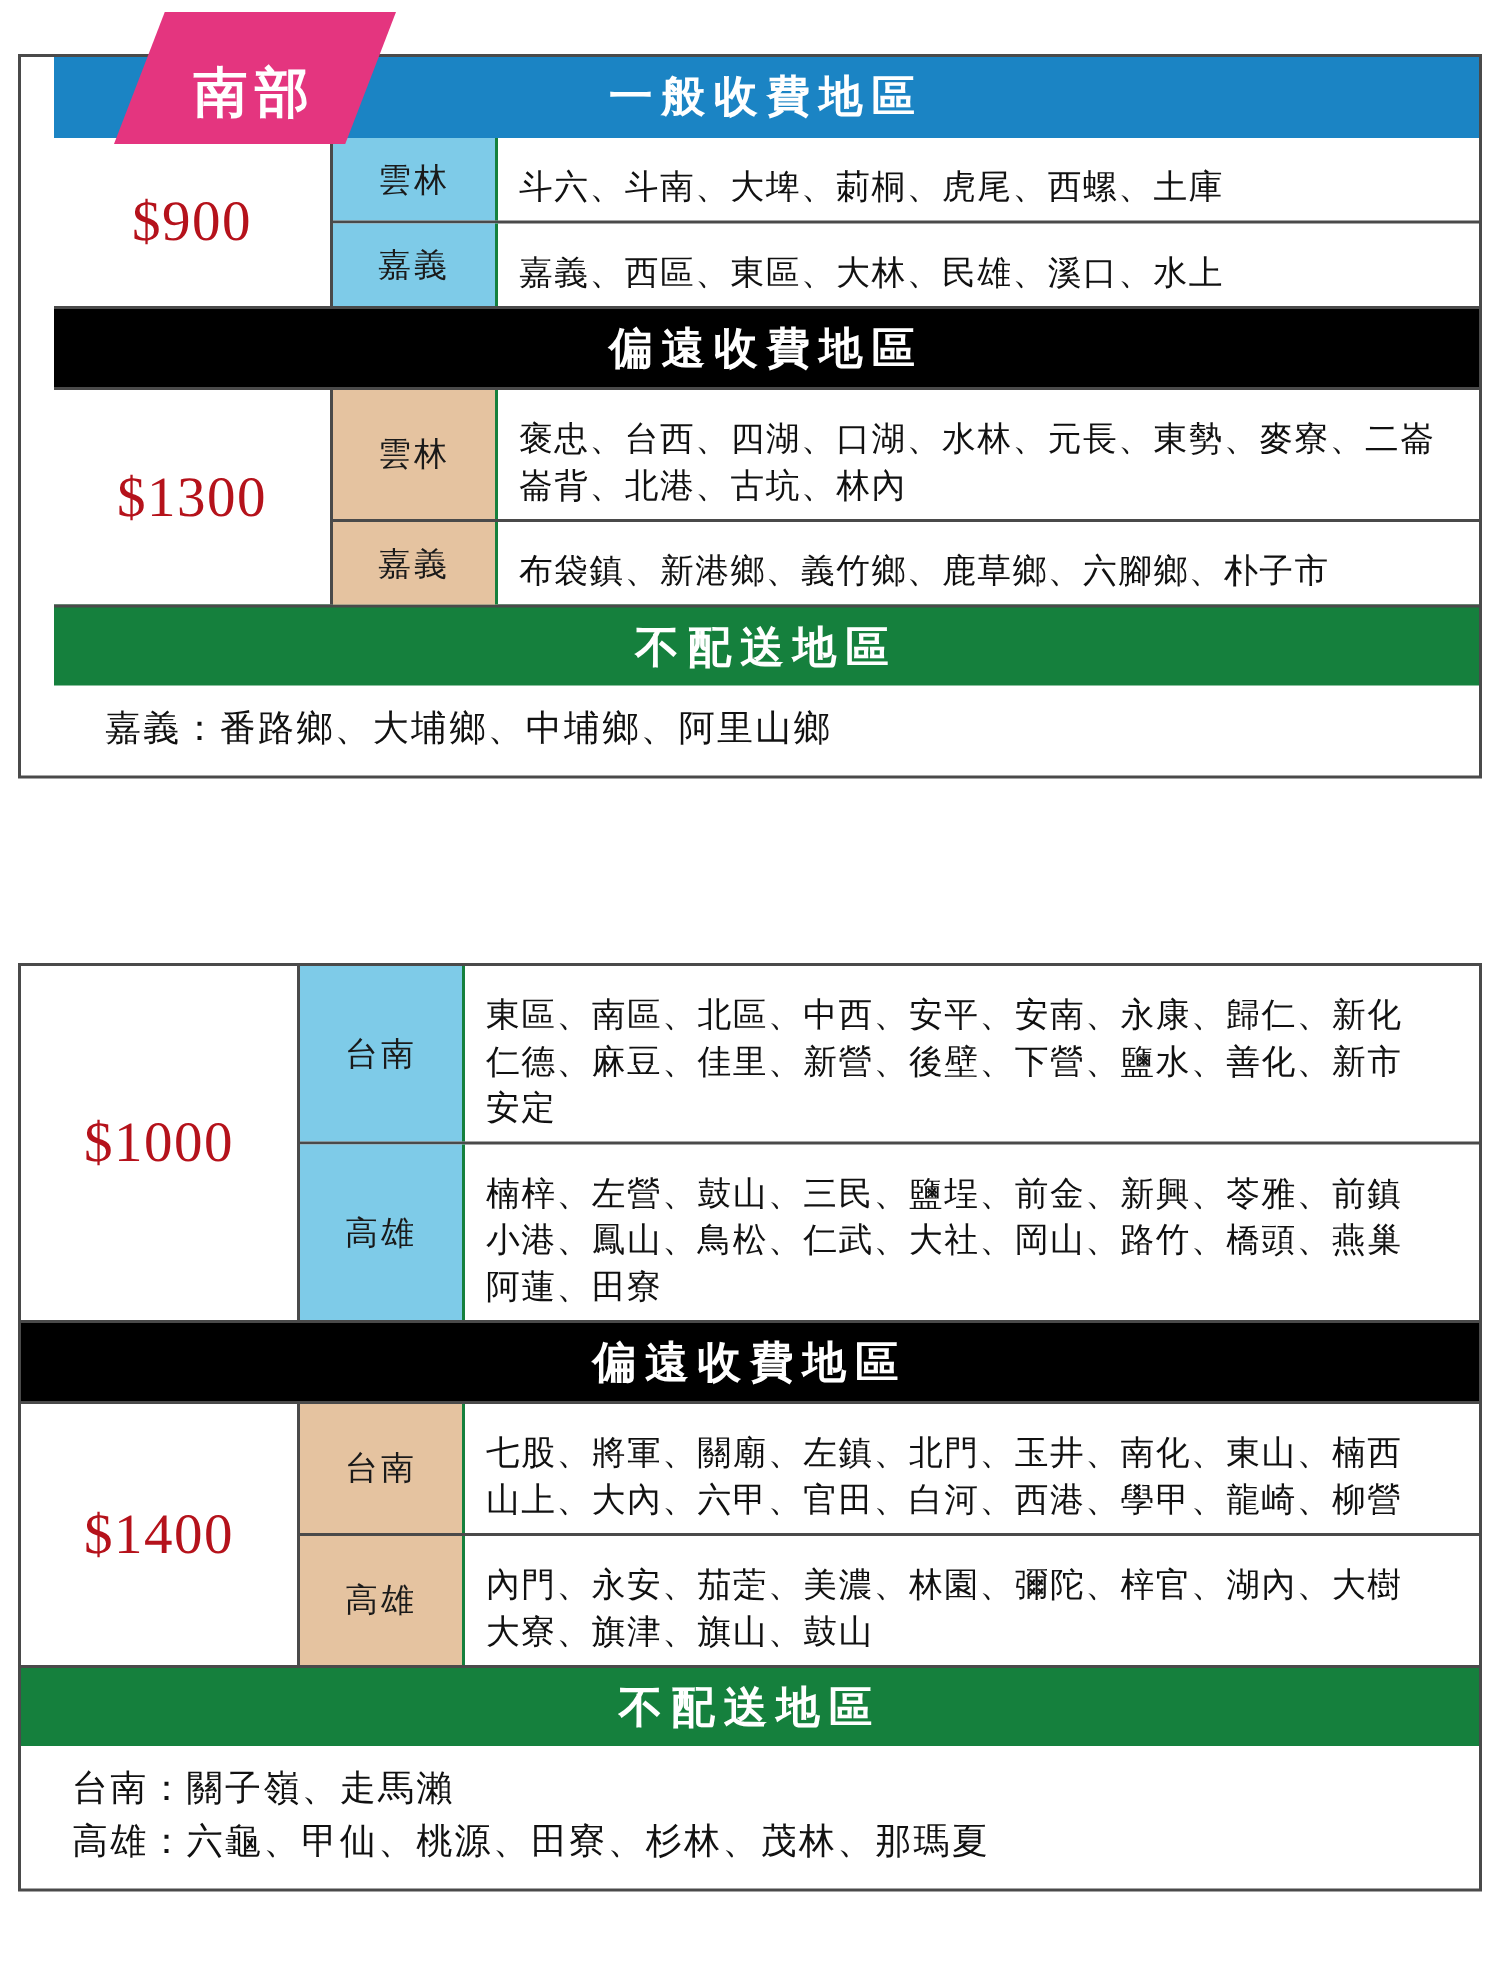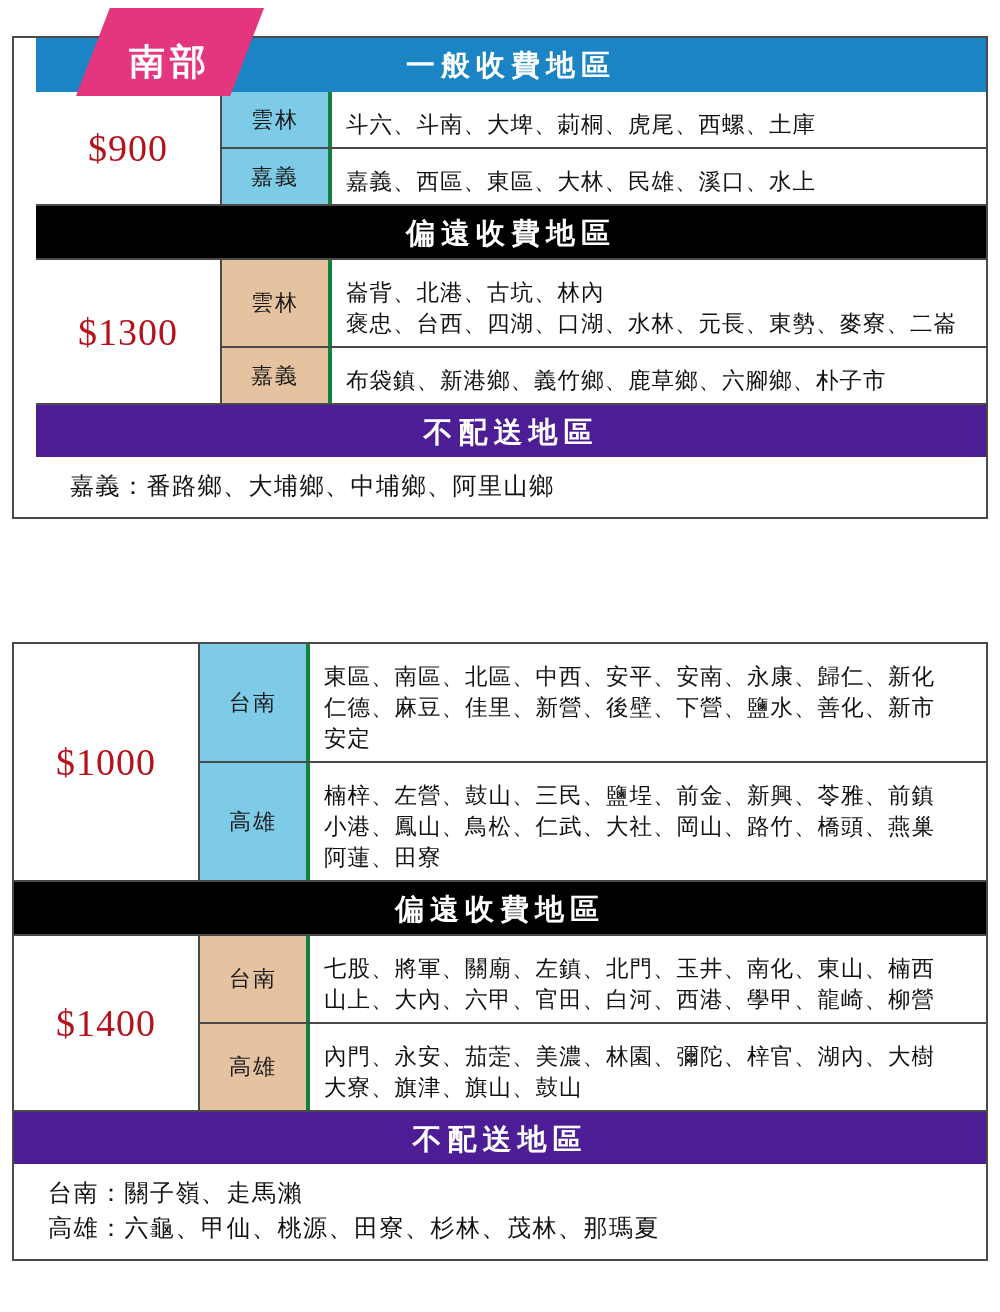--- a/index.html
+++ b/index.html
@@ -29,21 +29,21 @@
     height: 54px;
     line-height: 54px;
     text-align: center;
     font-size: 29px;
     letter-spacing: 6px;
     color: #ffffff;
     font-weight: bold;
   }
   .banner.blue   { background: #1b84c4; }
   .banner.orange { background: #000000; }
-  .banner.gray   { background: #4c1d95; }
+  .banner.gray   { background: #15803d; }
 
   .row {
     display: flex;
     align-items: stretch;
     border-top: 2px solid #4a4a4a;
   }
   .row.first { border-top: none; }
 
   .price-cell {
     width: 186px;
@@ -71,21 +71,21 @@
 
   .county {
     width: 110px;
     min-width: 110px;
     display: flex;
     align-items: center;
     justify-content: center;
     font-size: 22px;
     letter-spacing: 2px;
     color: #1a1a1a;
-    border-right: 4px solid #15803d;
+    border-right: 2px solid #15803d;
   }
   .county.blue  { background: #7ecbe8; }
   .county.tan   { background: #e5c3a0; }
 
   .areas {
     flex: 1;
     padding: 7px 10px 7px 14px;
     font-size: 22.5px;
     line-height: 1.38;
     letter-spacing: 1px;
@@ -162,22 +162,22 @@
     </div>
 
     <div class="banner orange" style="border-top:2px solid #4a4a4a;">偏遠收費地區</div>
 
     <div class="row">
       <div class="price-cell">$1300</div>
       <div class="region-col">
         <div class="sub-row first">
           <div class="county tan">雲林</div>
           <div class="areas">
+            <div>褒忠、台西、四湖、口湖、水林、元長、東勢、麥寮、二崙</div>
             <div>崙背、北港、古坑、林內</div>
-            <div>褒忠、台西、四湖、口湖、水林、元長、東勢、麥寮、二崙</div>
           </div>
         </div>
         <div class="sub-row">
           <div class="county tan">嘉義</div>
           <div class="areas">
             <div>布袋鎮、新港鄉、義竹鄉、鹿草鄉、六腳鄉、朴子市</div>
           </div>
         </div>
       </div>
     </div>

